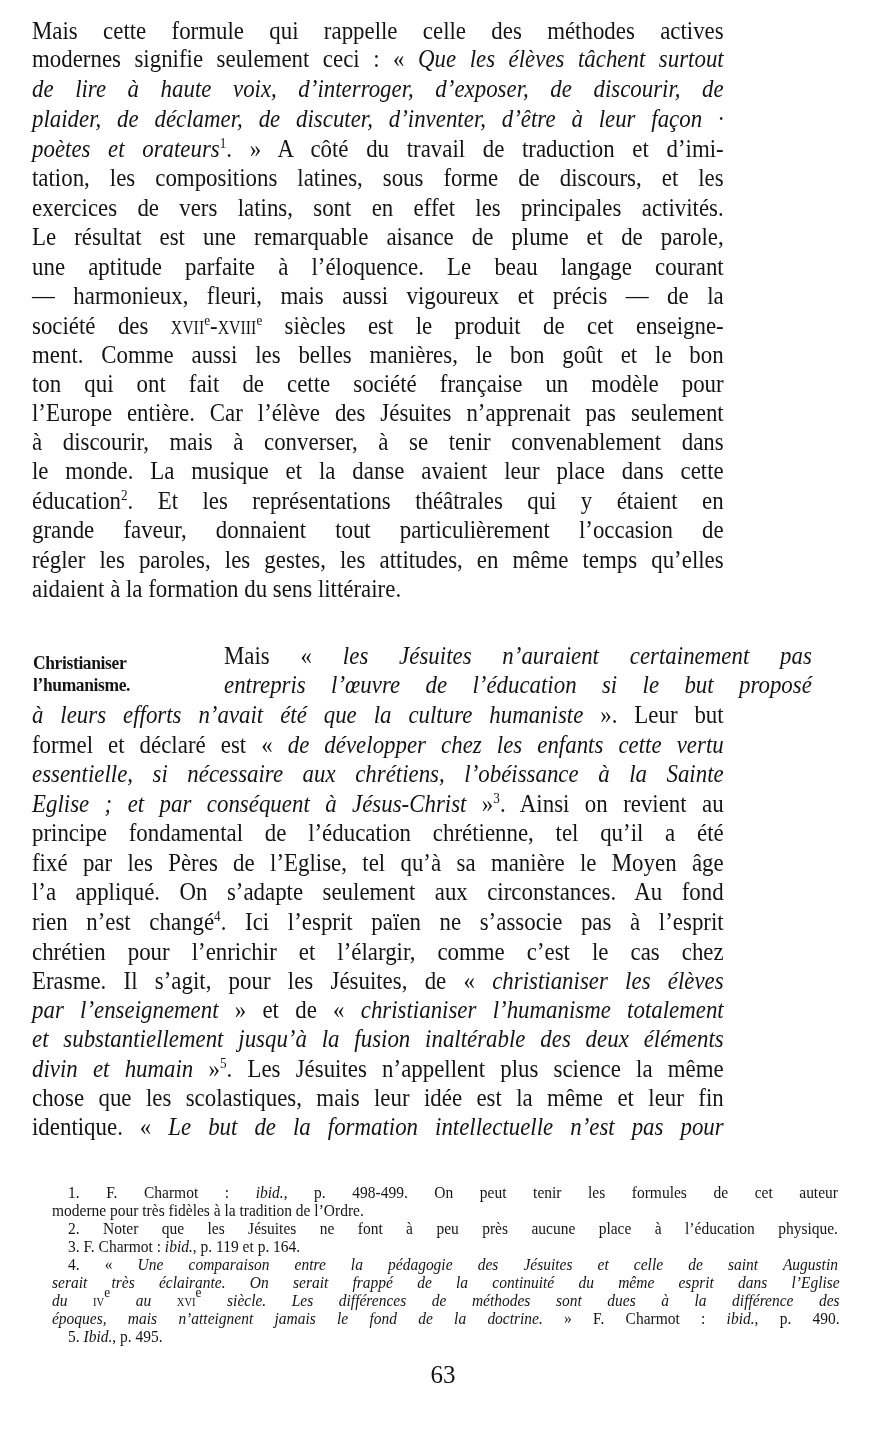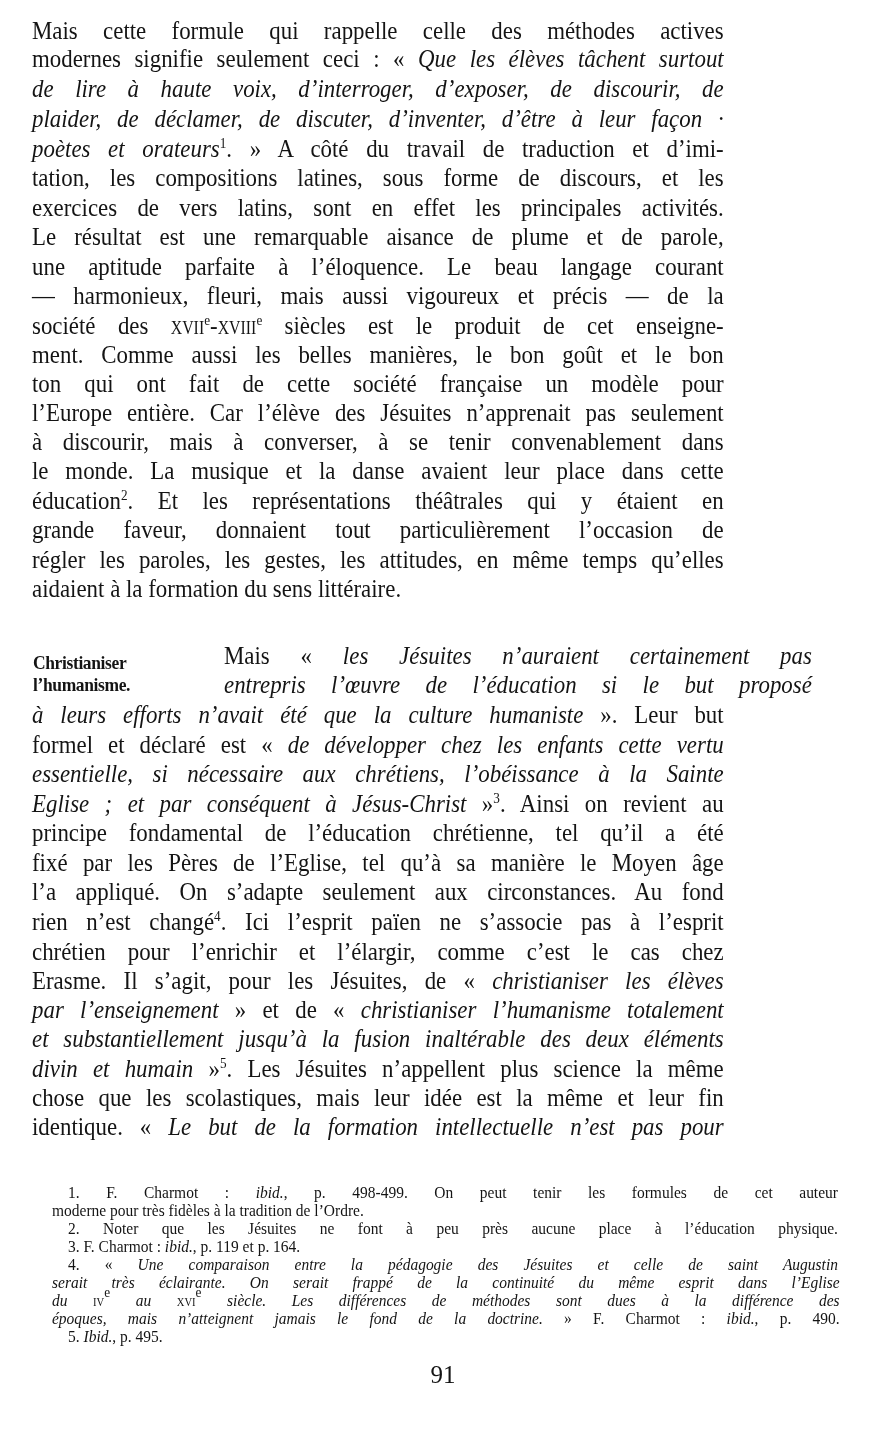--- a/index.html
+++ b/index.html
@@ -85,14 +85,14 @@
       <div class="fn" style="top: 1182px;"><span class="seg">1. F. Charmot : </span><span class="seg it">ibid.</span><span class="seg">, p. 498-499. On peut tenir les formules de cet auteur</span></div>
       <div class="fn cont last" style="top: 1200px; width: 890px;"><span class="seg">moderne pour très fidèles à la tradition de l’Ordre.</span></div>
       <div class="fn" style="top: 1218px;"><span class="seg">2. Noter que les Jésuites ne font à peu près aucune place à l’éducation physique.</span></div>
       <div class="fn last" style="top: 1236px;"><span class="seg">3. F. Charmot : </span><span class="seg it">ibid.</span><span class="seg">, p. 119 et p. 164.</span></div>
       <div class="fn" style="top: 1254px;"><span class="seg">4. « </span><span class="seg it">Une comparaison entre la pédagogie des Jésuites et celle de saint Augustin</span></div>
       <div class="fn cont" style="top: 1272px; width: 890px;"><span class="seg it">serait très éclairante. On serait frappé de la continuité du même esprit dans l’Eglise</span></div>
       <div class="fn cont" style="top: 1290px; width: 890px;"><span class="seg it">du </span><span class="seg sc">iv</span><sup>e</sup><span class="seg it"> au </span><span class="seg sc">xvi</span><sup>e</sup><span class="seg it"> siècle. Les différences de méthodes sont dues à la différence des</span></div>
       <div class="fn cont" style="top: 1308px; width: 890px;"><span class="seg it">époques, mais n’atteignent jamais le fond de la doctrine.</span><span class="seg"> » F. Charmot : </span><span class="seg it">ibid.</span><span class="seg">, p. 490.</span></div>
       <div class="fn last" style="top: 1326px;"><span class="seg">5. </span><span class="seg it">Ibid.</span><span class="seg">, p. 495.</span></div>
     </div>
-  <div class="page-number">91</div>
+  <div class="page-number">63</div>
 </div>
 
 </body></html>

